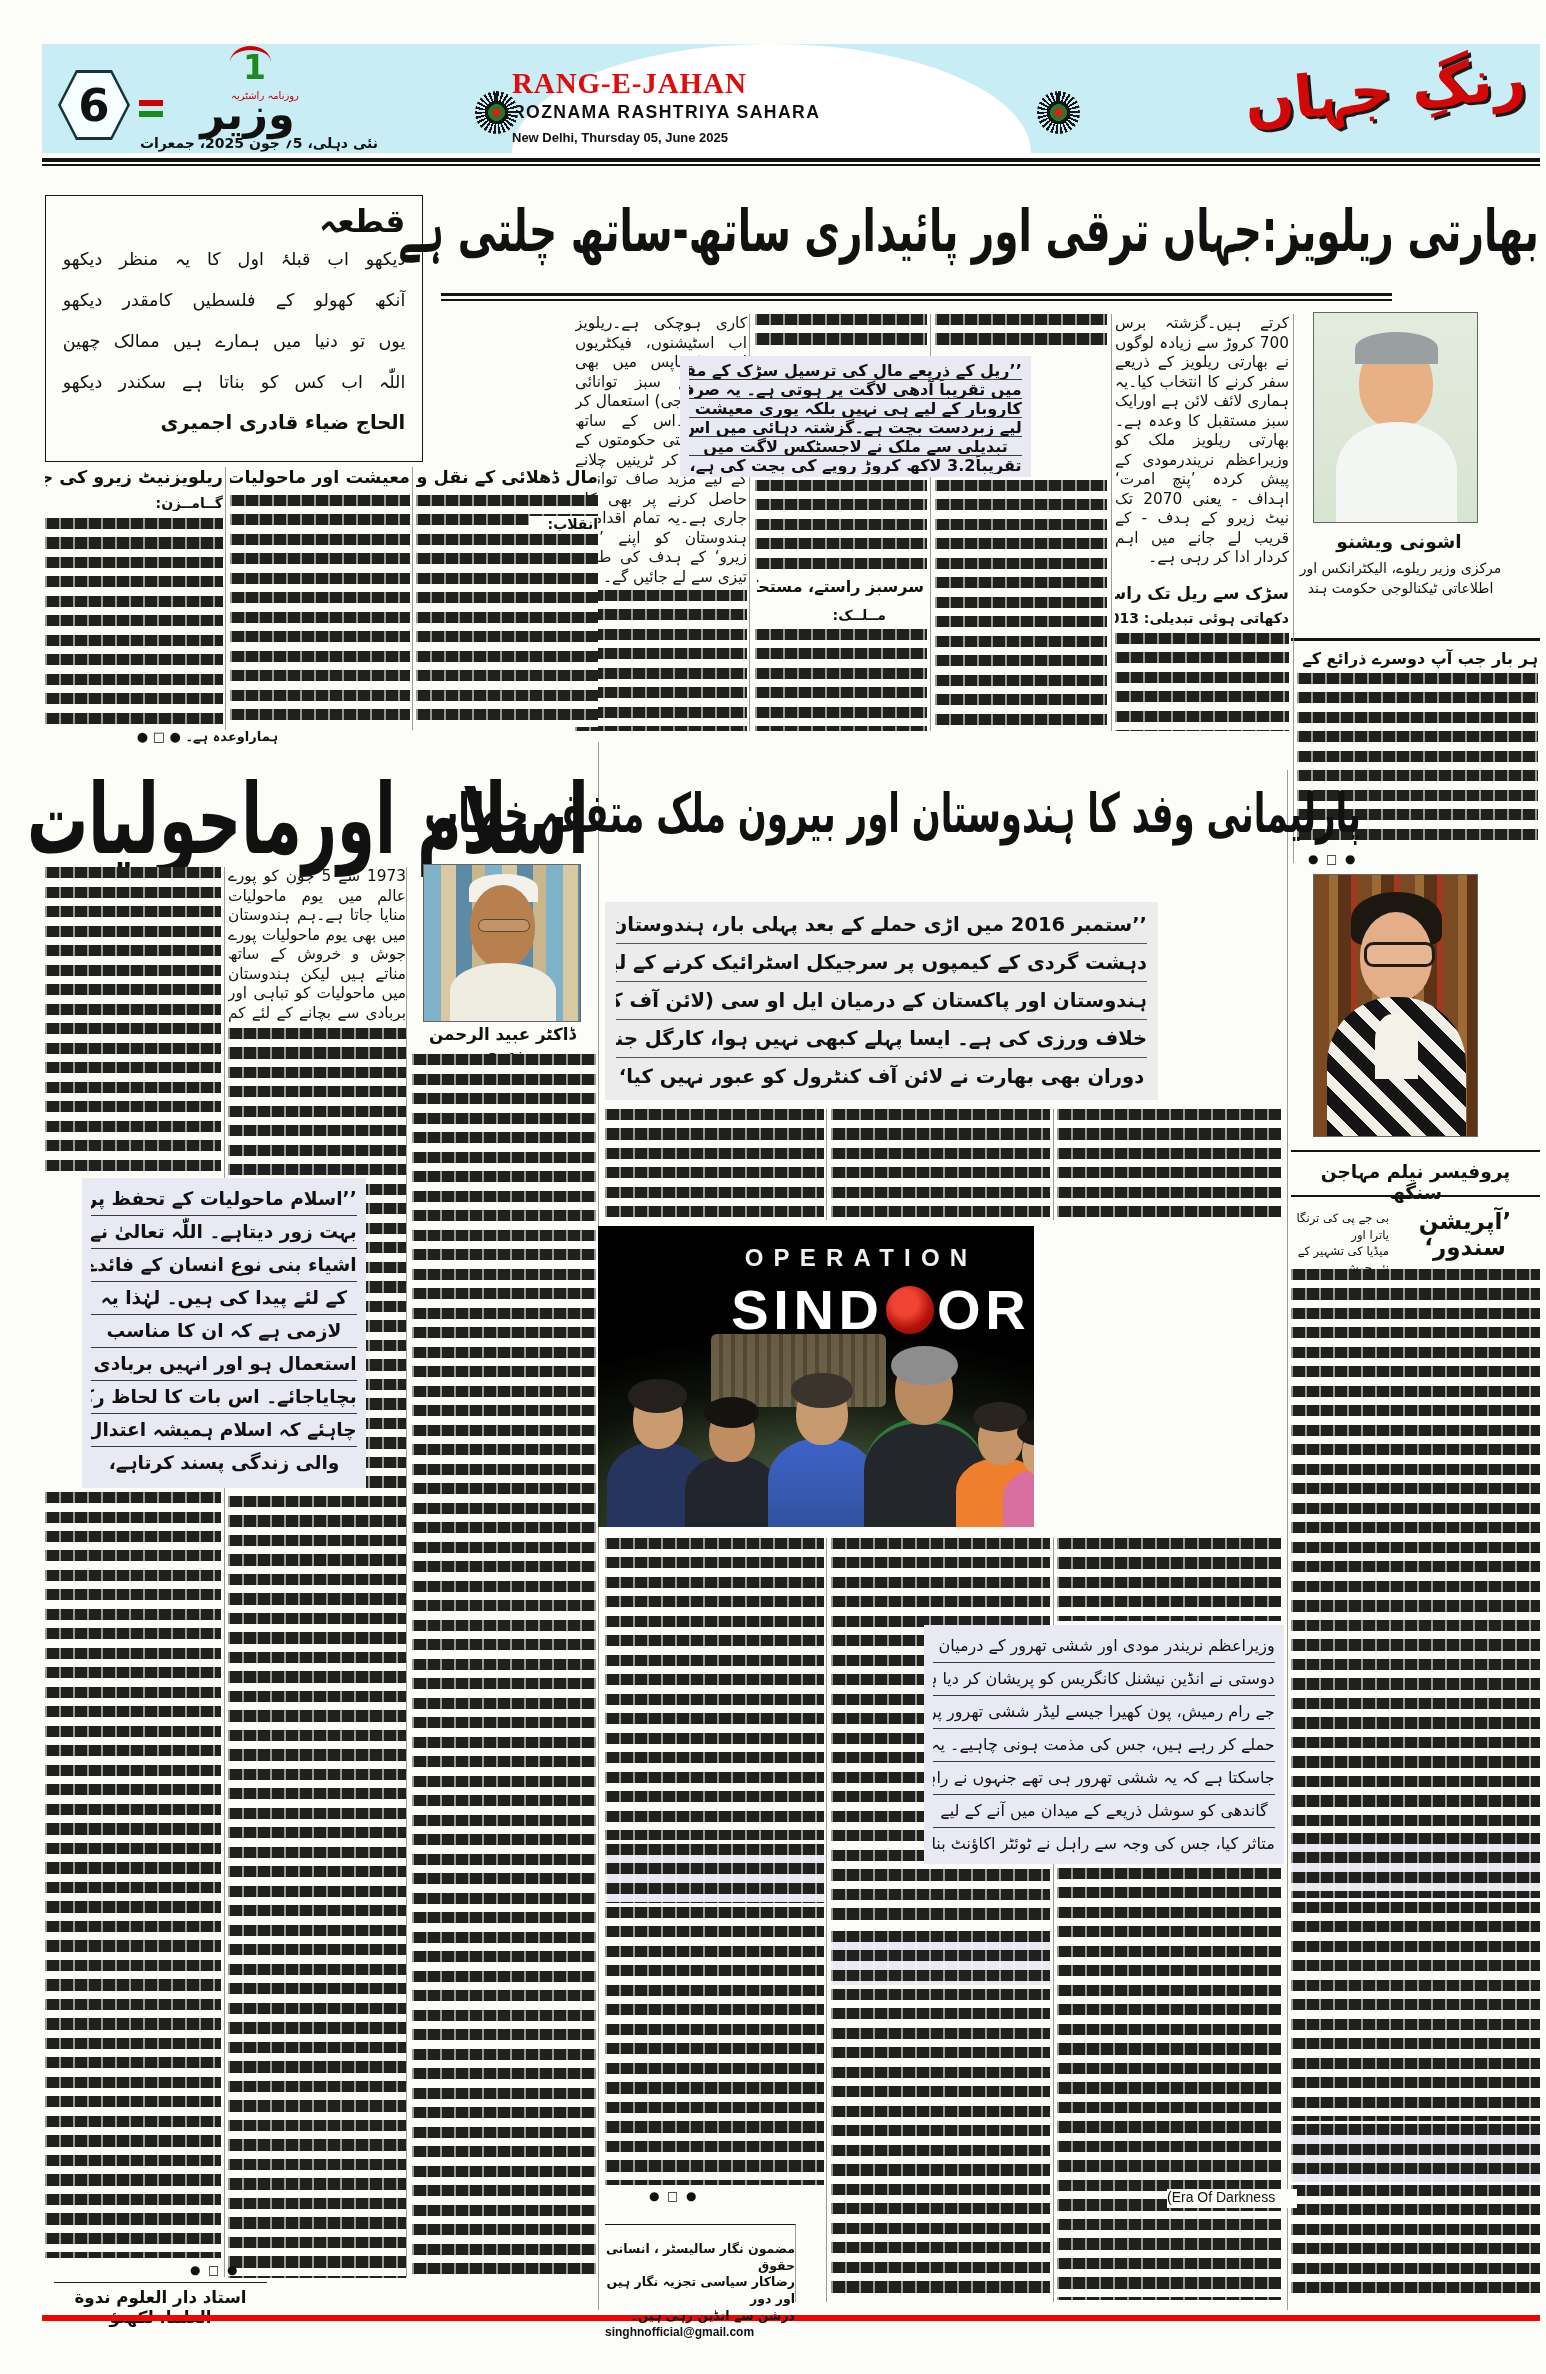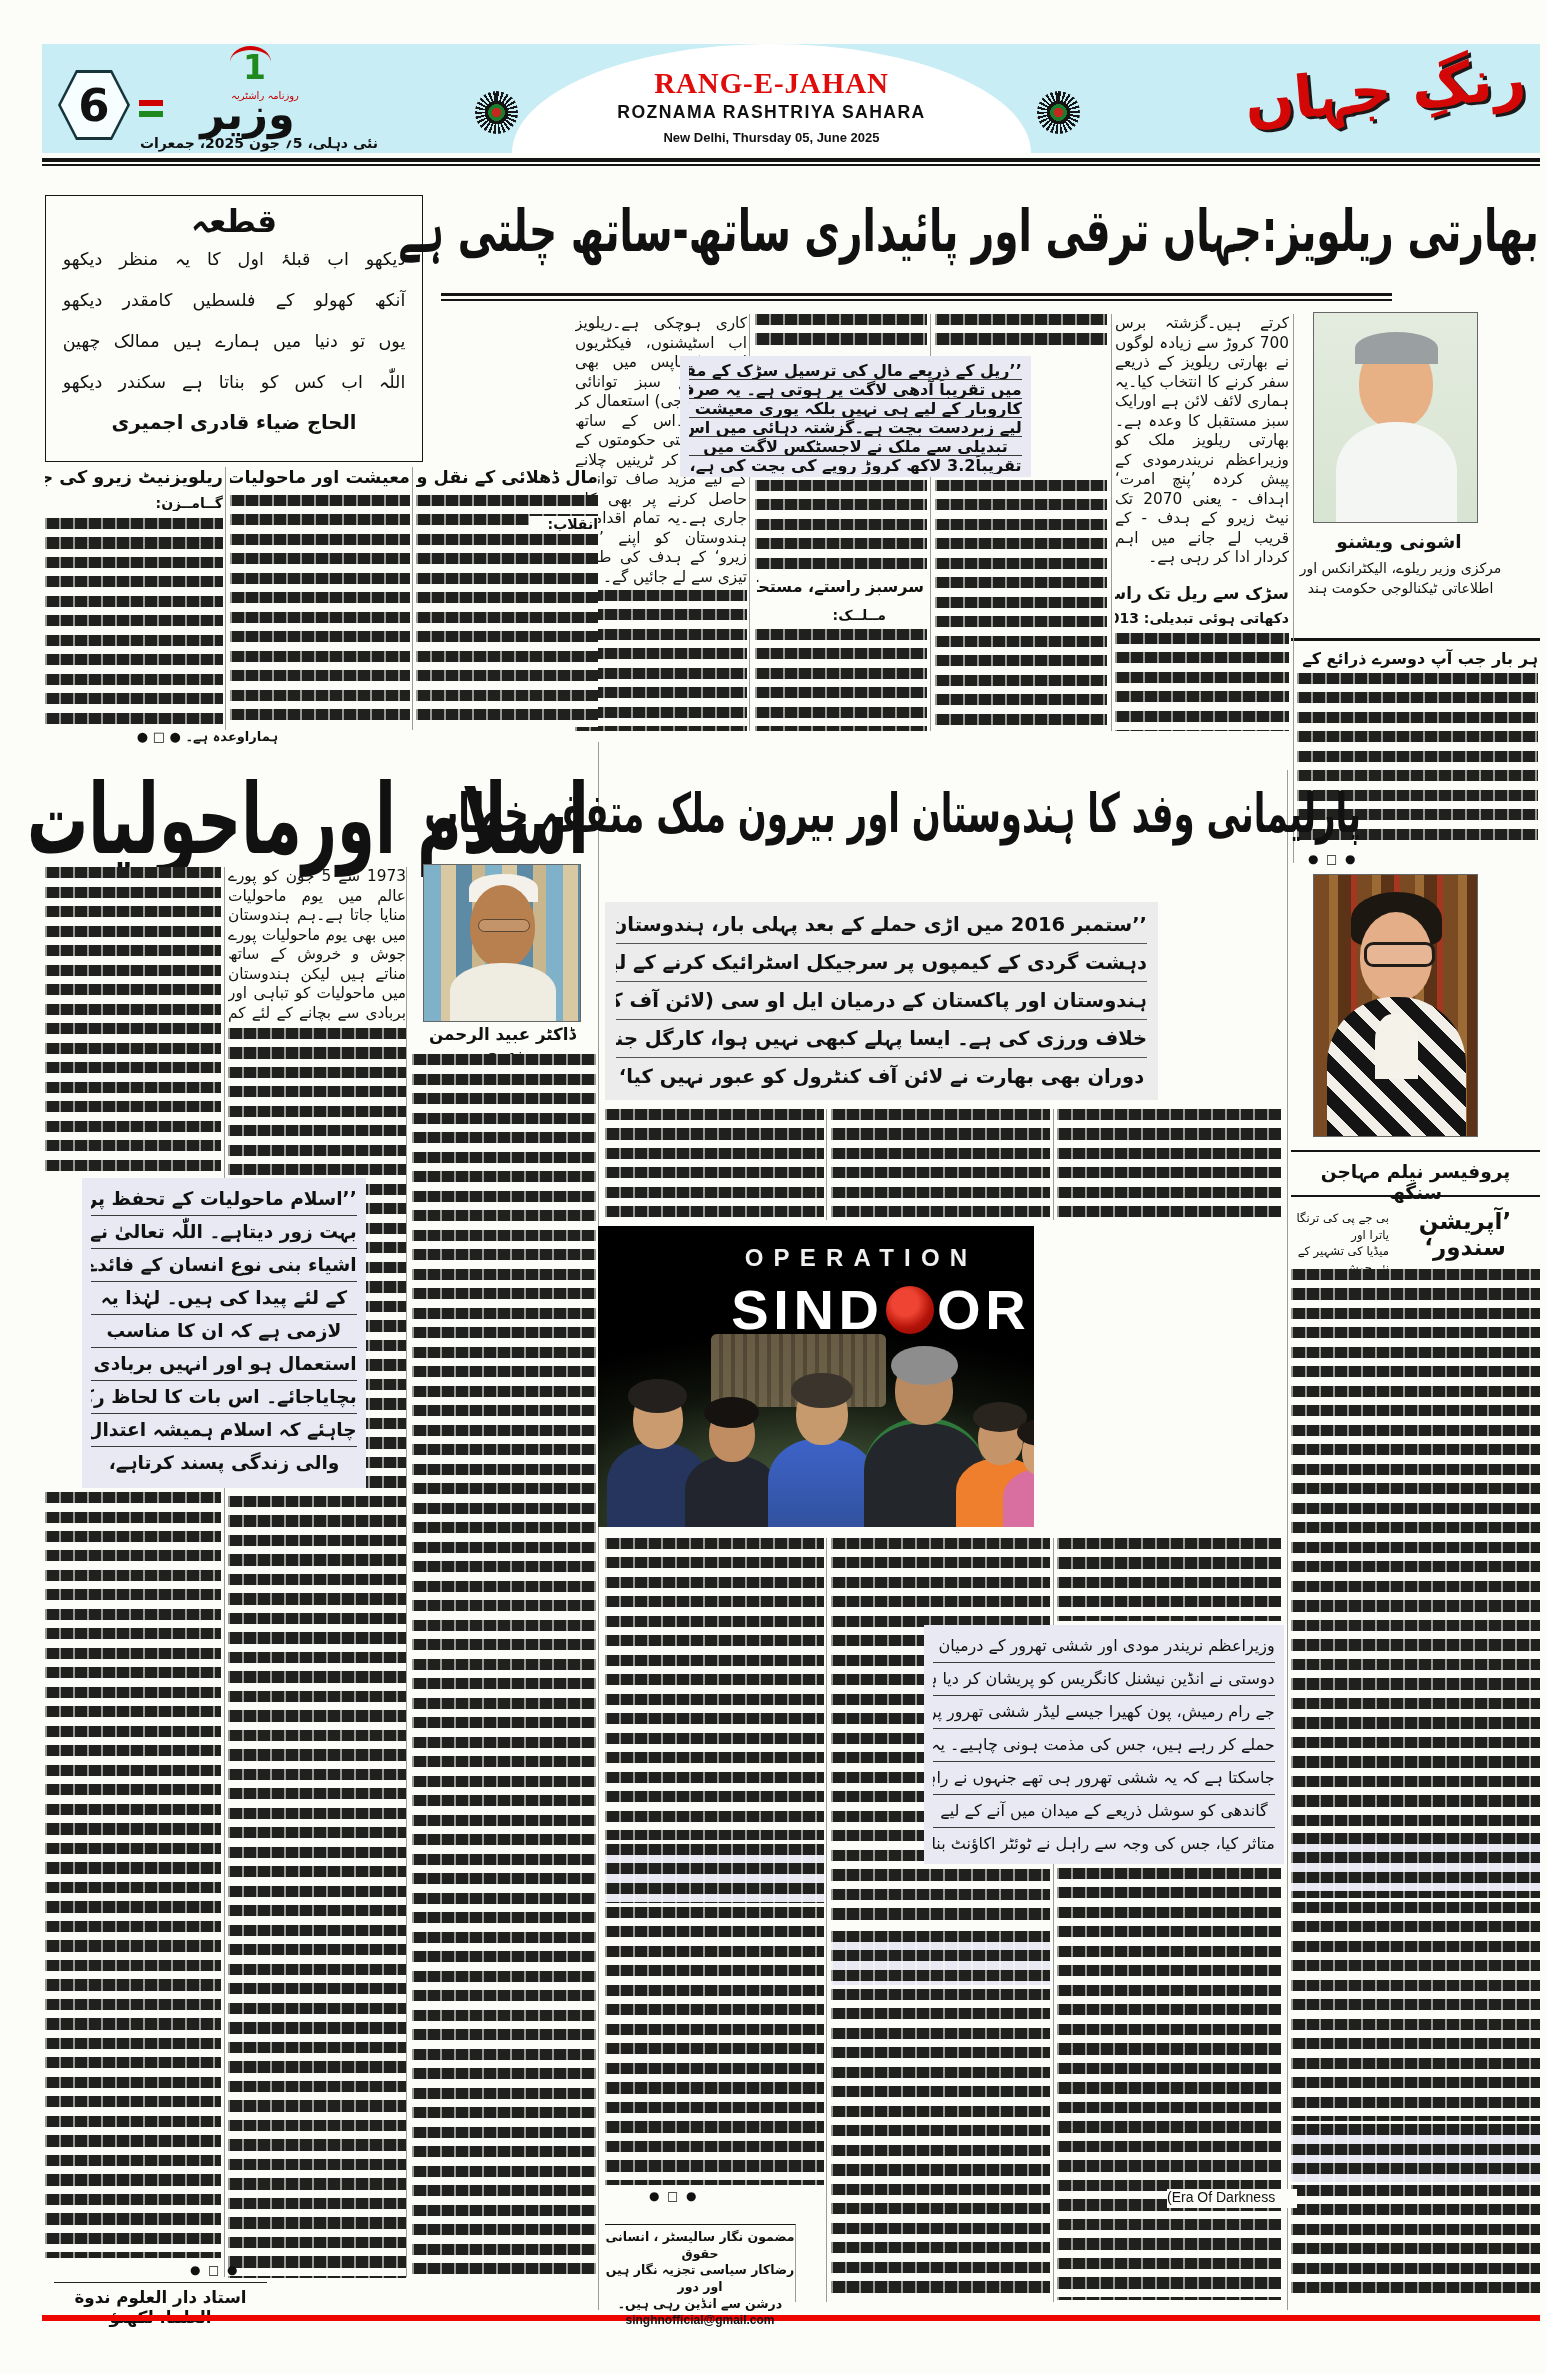--- a/index.html
+++ b/index.html
@@ -2,21 +2,21 @@
 <html lang="ur" style="font-size:15px"><head>
 <meta charset="utf-8">
 <style>
   html,body{margin:0;padding:0;background:#e8e8e8;}
   .page{position:relative;width:1546px;height:2375px;background:#fcfcf9;margin:0 auto;
         font-family:"DejaVu Sans",sans-serif;color:#111;overflow:hidden;}
   .abs{position:absolute;}
   .ur{direction:rtl;unicode-bidi:plaintext;}
   .ltr{direction:ltr;}
   .b{font-weight:bold;}
-  .ctr{text-align:center;}
+  .ctr{}
   .jst{text-align:justify;}
   
   .greek{background-color:#fcfcf9;
     background-image:
       repeating-linear-gradient(to right, rgba(252,252,249,.55) 0 1.9px, rgba(252,252,249,0) 1.9px 14px),
       repeating-linear-gradient(to bottom, #20201e 0 11px, transparent 11px 19.5px);}
   .greek.hl{background-color:#e9e9f3;}
   .vr{width:0.9px;background:#9c9c9c;}
   .hrule{background:#141414;}
   .redrule{background:#ee0600;}
@@ -302,21 +302,21 @@
   <div class="abs greek hl" style="left:1291px;top:1833px;width:249px;height:65px;"></div>
   <div class="abs greek" style="left:1291px;top:1902px;width:249px;height:219px;"></div>
   <div class="abs greek hl" style="left:1291px;top:2124px;width:249px;height:58px;"></div>
   <div class="abs greek" style="left:1291px;top:2185px;width:249px;height:117px;"></div>
 
   <div class="abs vr" style="left:826px;top:1109px;height:111px;"></div>
   <div class="abs vr" style="left:1053px;top:1109px;height:111px;"></div>
   <div class="abs vr" style="left:826px;top:1538px;height:764px;"></div>
   <div class="abs vr" style="left:1053px;top:1538px;height:764px;"></div>
 
-  <div class="abs" style="left:605px;top:2224px;width:191px;height:78px;border-top:1.9px solid #161616;border-right:0.9px solid #9c9c9c;box-sizing:border-box;padding-top:4px;background:#fcfcf9;z-index:2;">
+  <div class="abs" style="left:605px;top:2224px;width:191px;height:78px;border-top:1.9px solid #161616;border-right:0.9px solid #9c9c9c;box-sizing:border-box;padding-top:16px;background:#fcfcf9;z-index:2;">
     <div class="ur b ctr" style="font-size:12.5px;line-height:16.7px;">مضمون نگار سالیسٹر ، انسانی حقوق</div>
     <div class="ur b ctr" style="font-size:12.5px;line-height:16.7px;">رضاکار سیاسی تجزیہ نگار ہیں اور دور</div>
     <div class="ur b ctr" style="font-size:12.5px;line-height:16.7px;">درشن سے انڈین رہی ہیں۔</div>
     <div class="ltr b ctr" style="font-size:12px;font-family:'Liberation Sans',sans-serif;">singhnofficial@gmail.com</div>
   </div>
 
   <div class="abs redrule" style="left:42px;top:2315px;width:1498px;height:5.6px;"></div>
 
 </div>
 

